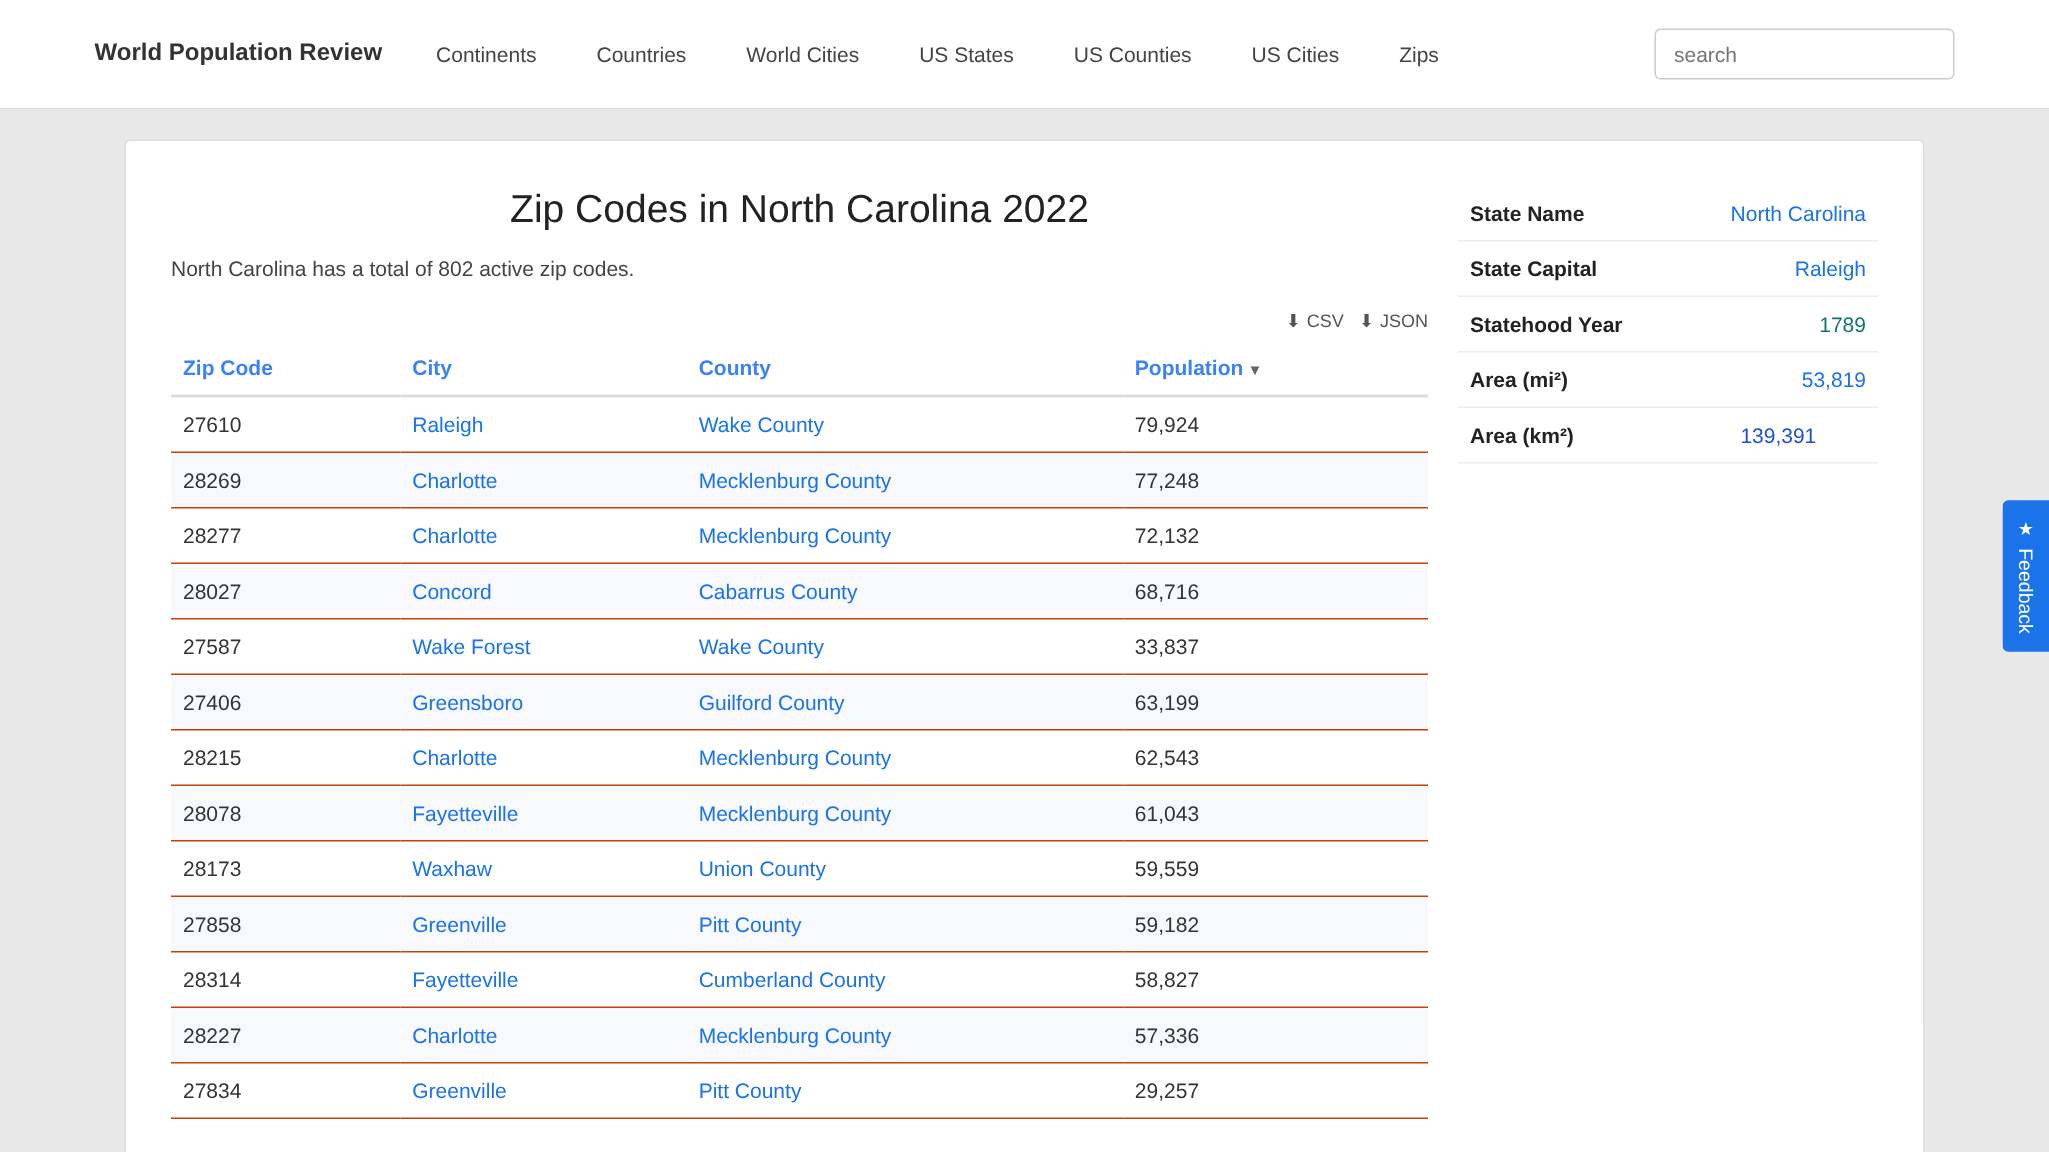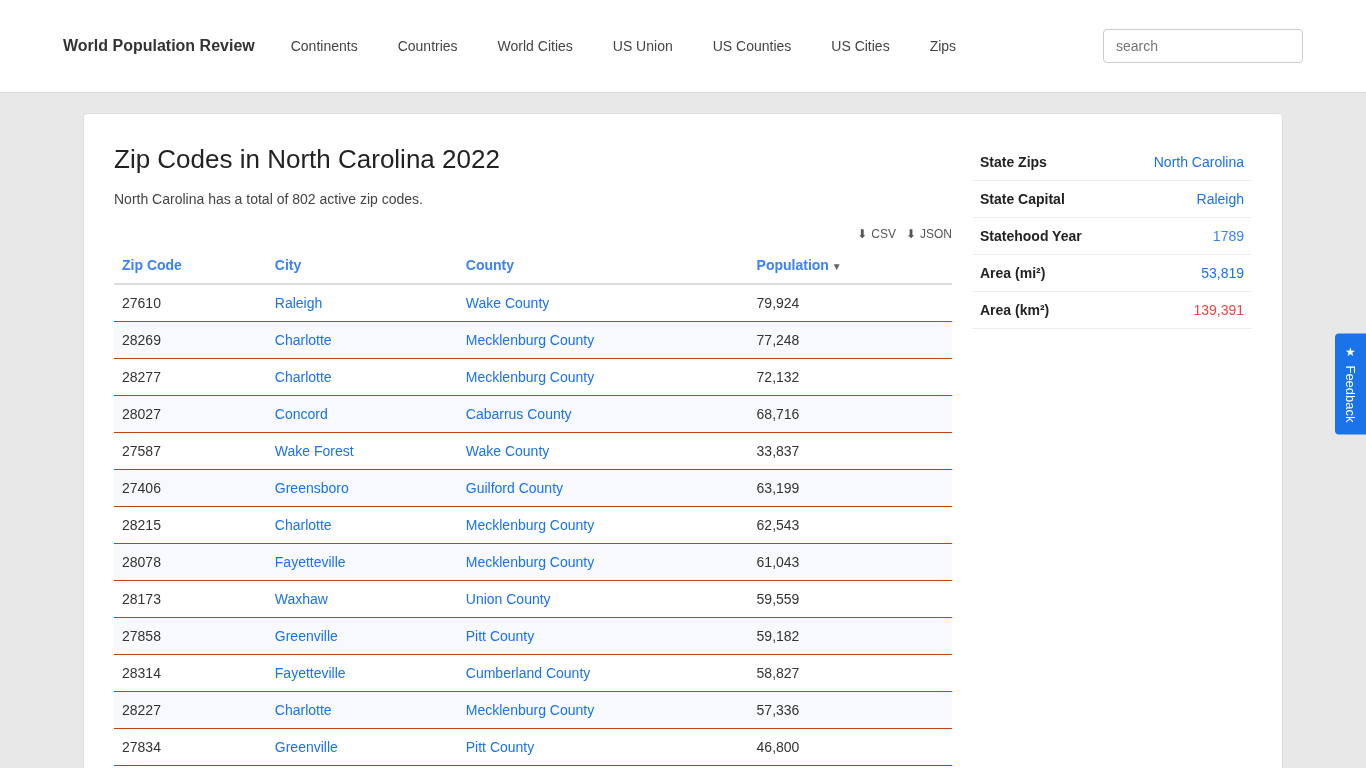--- a/index.html
+++ b/index.html
@@ -14,21 +14,21 @@
     .nav-wrapper {
       background: #fff;
       border-bottom: 1px solid #ddd;
       padding: 0 20px;
     }
     .nav-inner {
       max-width: 1240px;
       margin: 0 auto;
       display: flex;
       align-items: center;
-      height: 92px;
+      height: 72px;
       gap: 0;
     }
     .nav-brand {
       font-size: 16px;
       font-weight: bold;
       color: #333;
       text-decoration: none;
       margin-right: 24px;
       white-space: nowrap;
     }
@@ -73,21 +73,21 @@
     }
 
     
     .left-panel {
       flex: 1;
       min-width: 0;
     }
     .page-title {
       font-size: 26px;
       font-weight: normal;
-      text-align: left;
+      text-align: center;
       margin-bottom: 16px;
       color: #222;
     }
     .page-subtitle {
       font-size: 14px;
       color: #444;
       margin-bottom: 20px;
     }
 
     
@@ -195,21 +195,21 @@
 <body>
 
 <div class="nav-wrapper">
   <div class="nav-inner">
     <a class="nav-brand">World Population Review</a>
     <nav class="nav-links">
 
     <a class="nav-link" href="#">Continents</a>
         <a class="nav-link" href="#">Countries</a>
         <a class="nav-link" href="#">World Cities</a>
-        <a class="nav-link" href="#">US Union</a>
+        <a class="nav-link" href="#">US States</a>
         <a class="nav-link" href="#">US Counties</a>
         <a class="nav-link" href="#">US Cities</a>
         <a class="nav-link" href="#">Zips</a>
       </nav>
     <input class="nav-search" type="text" placeholder="search" style="">
   </div>
 </div>
 
 <div class="main-wrapper">
   <div class="content-area">
@@ -308,48 +308,48 @@
             <tr>
               <td>28227</td>
               <td><a class="link-blue">Charlotte</a></td>
               <td><a class="link-blue">Mecklenburg County</a></td>
               <td>57,336</td>
             </tr>
             <tr>
               <td>27834</td>
               <td><a class="link-blue">Greenville</a></td>
               <td><a class="link-blue">Pitt County</a></td>
-              <td>46,800</td>
+              <td>29,257</td>
             </tr>
           </tbody>
       </table>
     </div>
 
     <div class="right-panel">
       <table class="info-table">
         <tbody id="info-body">
         <tr>
-              <td>State Zips</td>
+              <td>State Name</td>
               <td><a class="link-blue">North Carolina</a></td>
             </tr>
             <tr>
               <td>State Capital</td>
               <td><a class="link-blue">Raleigh</a></td>
             </tr>
             <tr>
               <td>Statehood Year</td>
-              <td style="color: #3b82f6;">1789</td>
+              <td style="color: #0f766e;">1789</td>
             </tr>
             <tr>
               <td>Area (mi²)</td>
               <td style="color: rgb(26, 115, 232);">53,819</td>
             </tr>
             <tr>
               <td>Area (km²)</td>
-              <td style="color: #ef4444;">139,391</td>
+              <td style="color: #1d4ed8; text-align: center;">139,391</td>
             </tr>
           </tbody>
       </table>
     </div>
 
   </div>
 </div>
 
 <div class="feedback-tab" style="position:fixed;right:0;top:50%;transform:translateY(-50%);writing-mode:vertical-rl;text-orientation:mixed;background:#1a73e8;color:#fff;padding:12px 8px;border-radius:4px 0 0 4px;font-size:13px;cursor:pointer;z-index:999;display:flex;align-items:center;gap:6px;">
   <span style="font-size:12px;">★</span>

